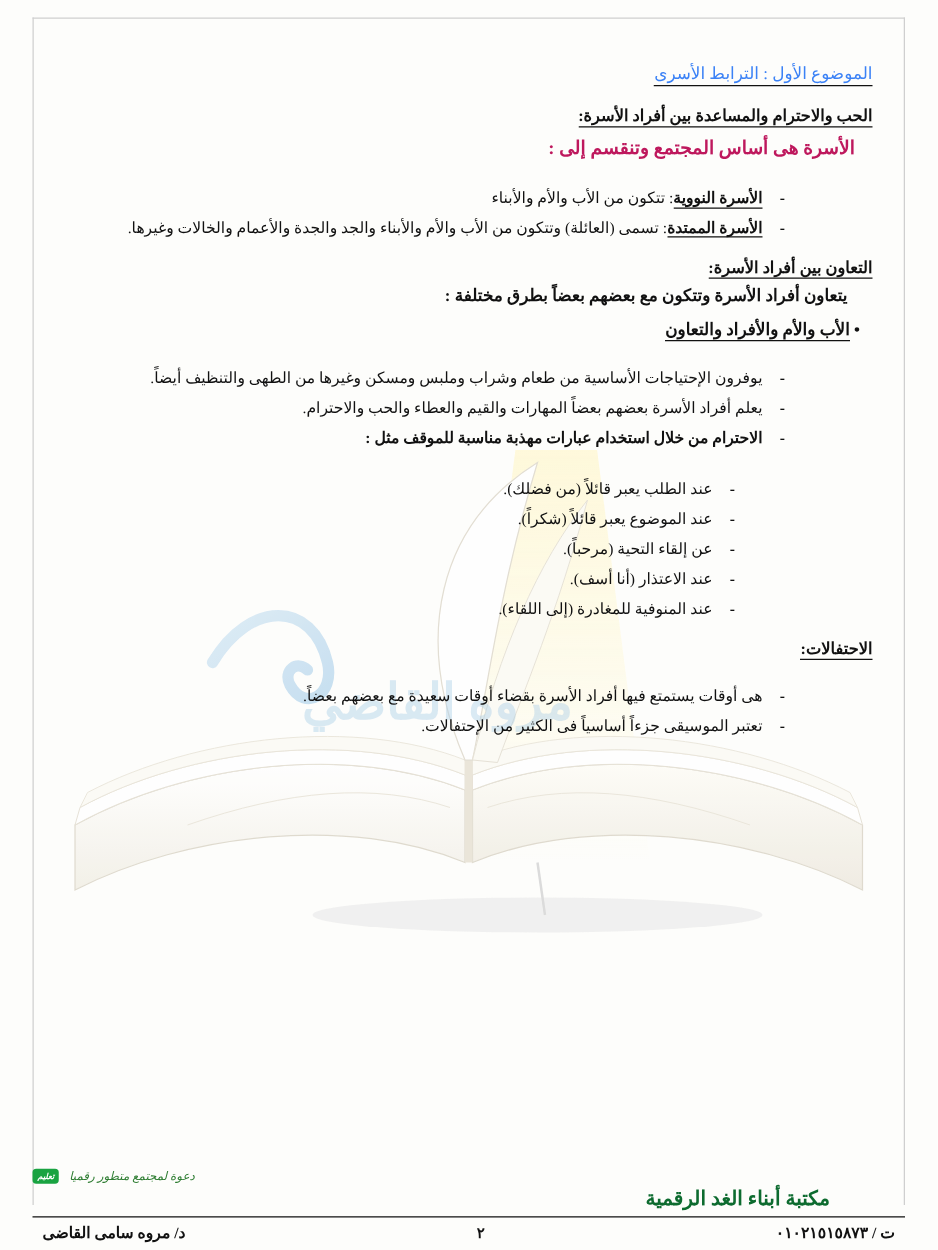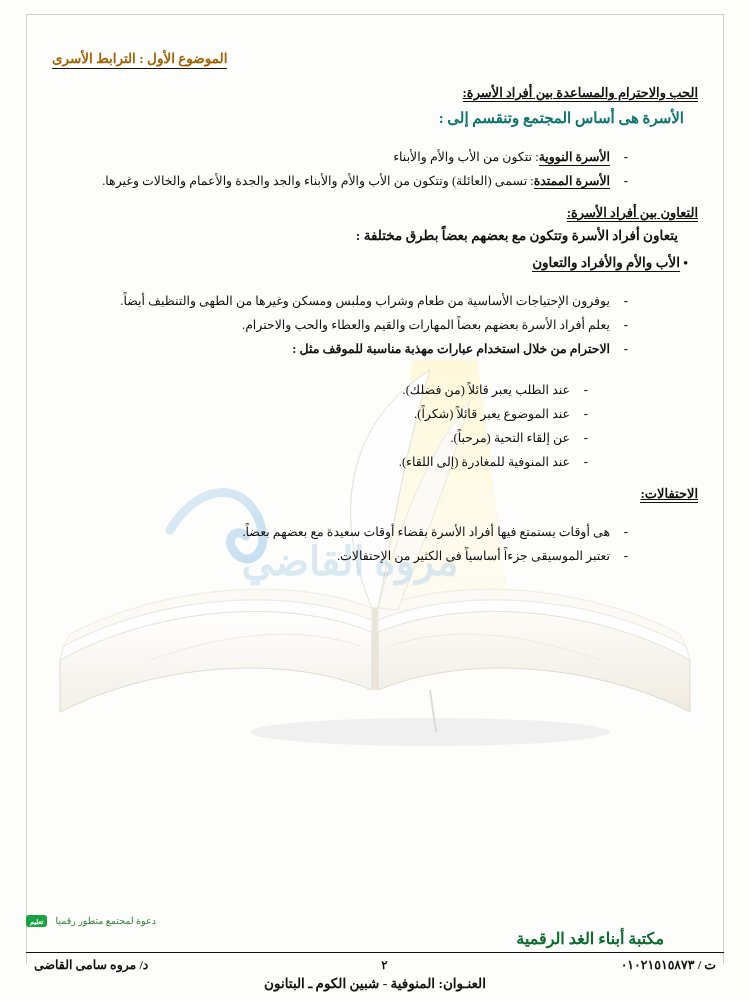--- a/index.html
+++ b/index.html
@@ -48,50 +48,49 @@
     z-index: 0;
     opacity: 0.9;
   }
   .content {
     position: relative;
     z-index: 2;
     padding: 28px 30px 0 30px;
   }
 
   .doc-title {
-    text-align: left;
-    font-weight: bold;
+    text-align: right;
+    font-weight: normal;
     font-size: 13.5px;
-    color: #a16207;
+    color: #3b82f6;
     margin: 6px 0 18px 0;
     letter-spacing: 0;
   }
   .doc-title .underline {
     border-bottom: 1.4px solid #111;
     padding-bottom: 2px;
   }
 
   .h-underlined {
     font-weight: bold;
     font-size: 13px;
     color: #111;
     margin: 12px 0 6px 0;
     display: block;
     text-align: right;
-    text-decoration: underline;
   }
   .h-underlined span {
     border-bottom: 1.3px solid #111;
     padding-bottom: 1px;
   }
 
   .lead {
     font-size: 15px;
     font-weight: bold;
-    color: #0f766e;
+    color: #be185d;
     margin: 8px 14px 10px 0;
     text-align: right;
   }
   .lead-2 {
     font-size: 13.5px;
     font-weight: bold;
     color: #111;
     margin: 6px 20px 6px 0;
     text-align: right;
   }
@@ -156,20 +155,21 @@
     margin-bottom: 2px;
   }
   .promo-line1 {
     display: flex;
     align-items: center;
     justify-content: flex-start;
     flex-direction: row-reverse;
     gap: 8px;
     font-size: 9.5px;
     color: #2e7d32;
+    font-style: italic;
   }
   .promo-badge {
     background: #19a341;
     color: #ffffff;
     font-size: 6.5px;
     font-weight: bold;
     border-radius: 3px;
     padding: 3px 4px 2px 4px;
     line-height: 1.1;
     text-align: center;
@@ -298,20 +298,21 @@
     <ul class="dashed deep">
       <li>يوفرون الإحتياجات الأساسية من طعام وشراب وملبس ومسكن وغيرها من الطهى والتنظيف أيضاً.</li>
       <li>يعلم أفراد الأسرة بعضهم بعضاً المهارات والقيم والعطاء والحب والاحترام.</li>
       <li class="bold-item">الاحترام من خلال استخدام عبارات مهذبة مناسبة للموقف مثل :</li>
     </ul>
 
     <ul class="dashed deeper">
       <li>عند الطلب يعبر قائلاً (من فضلك).</li>
       <li>عند الموضوع يعبر قائلاً (شكراً).</li>
       <li>عن إلقاء التحية (مرحباً).</li>
+      <li>عند الاعتذار (أنا أسف).</li>
       <li>عند المنوفية للمغادرة (إلى اللقاء).</li>
     </ul>
 
     <div class="h-underlined">
       <span>الاحتفالات:</span>
     </div>
 
     <ul class="dashed deep">
       <li>هى أوقات يستمتع فيها أفراد الأسرة بقضاء أوقات سعيدة مع بعضهم بعضاً.</li>
       <li>تعتبر الموسيقى جزءاً أساسياً فى الكثير من الإحتفالات.</li>
@@ -329,16 +330,15 @@
     </div>
 
     <div class="footer-rule"></div>
 
     <div class="footer-row">
       <span class="phone">ت / ٠١٠٢١٥١٥٨٧٣</span>
       <span class="page-no">٢</span>
       <span class="footer-name">د/ مروه سامى القاضى</span>
     </div>
 
-    <div class="footer-addr">العنـوان: المنوفية  -  شبين الكوم ـ البتانون</div>
   </div>
 
 </div>
 
 </body></html>

